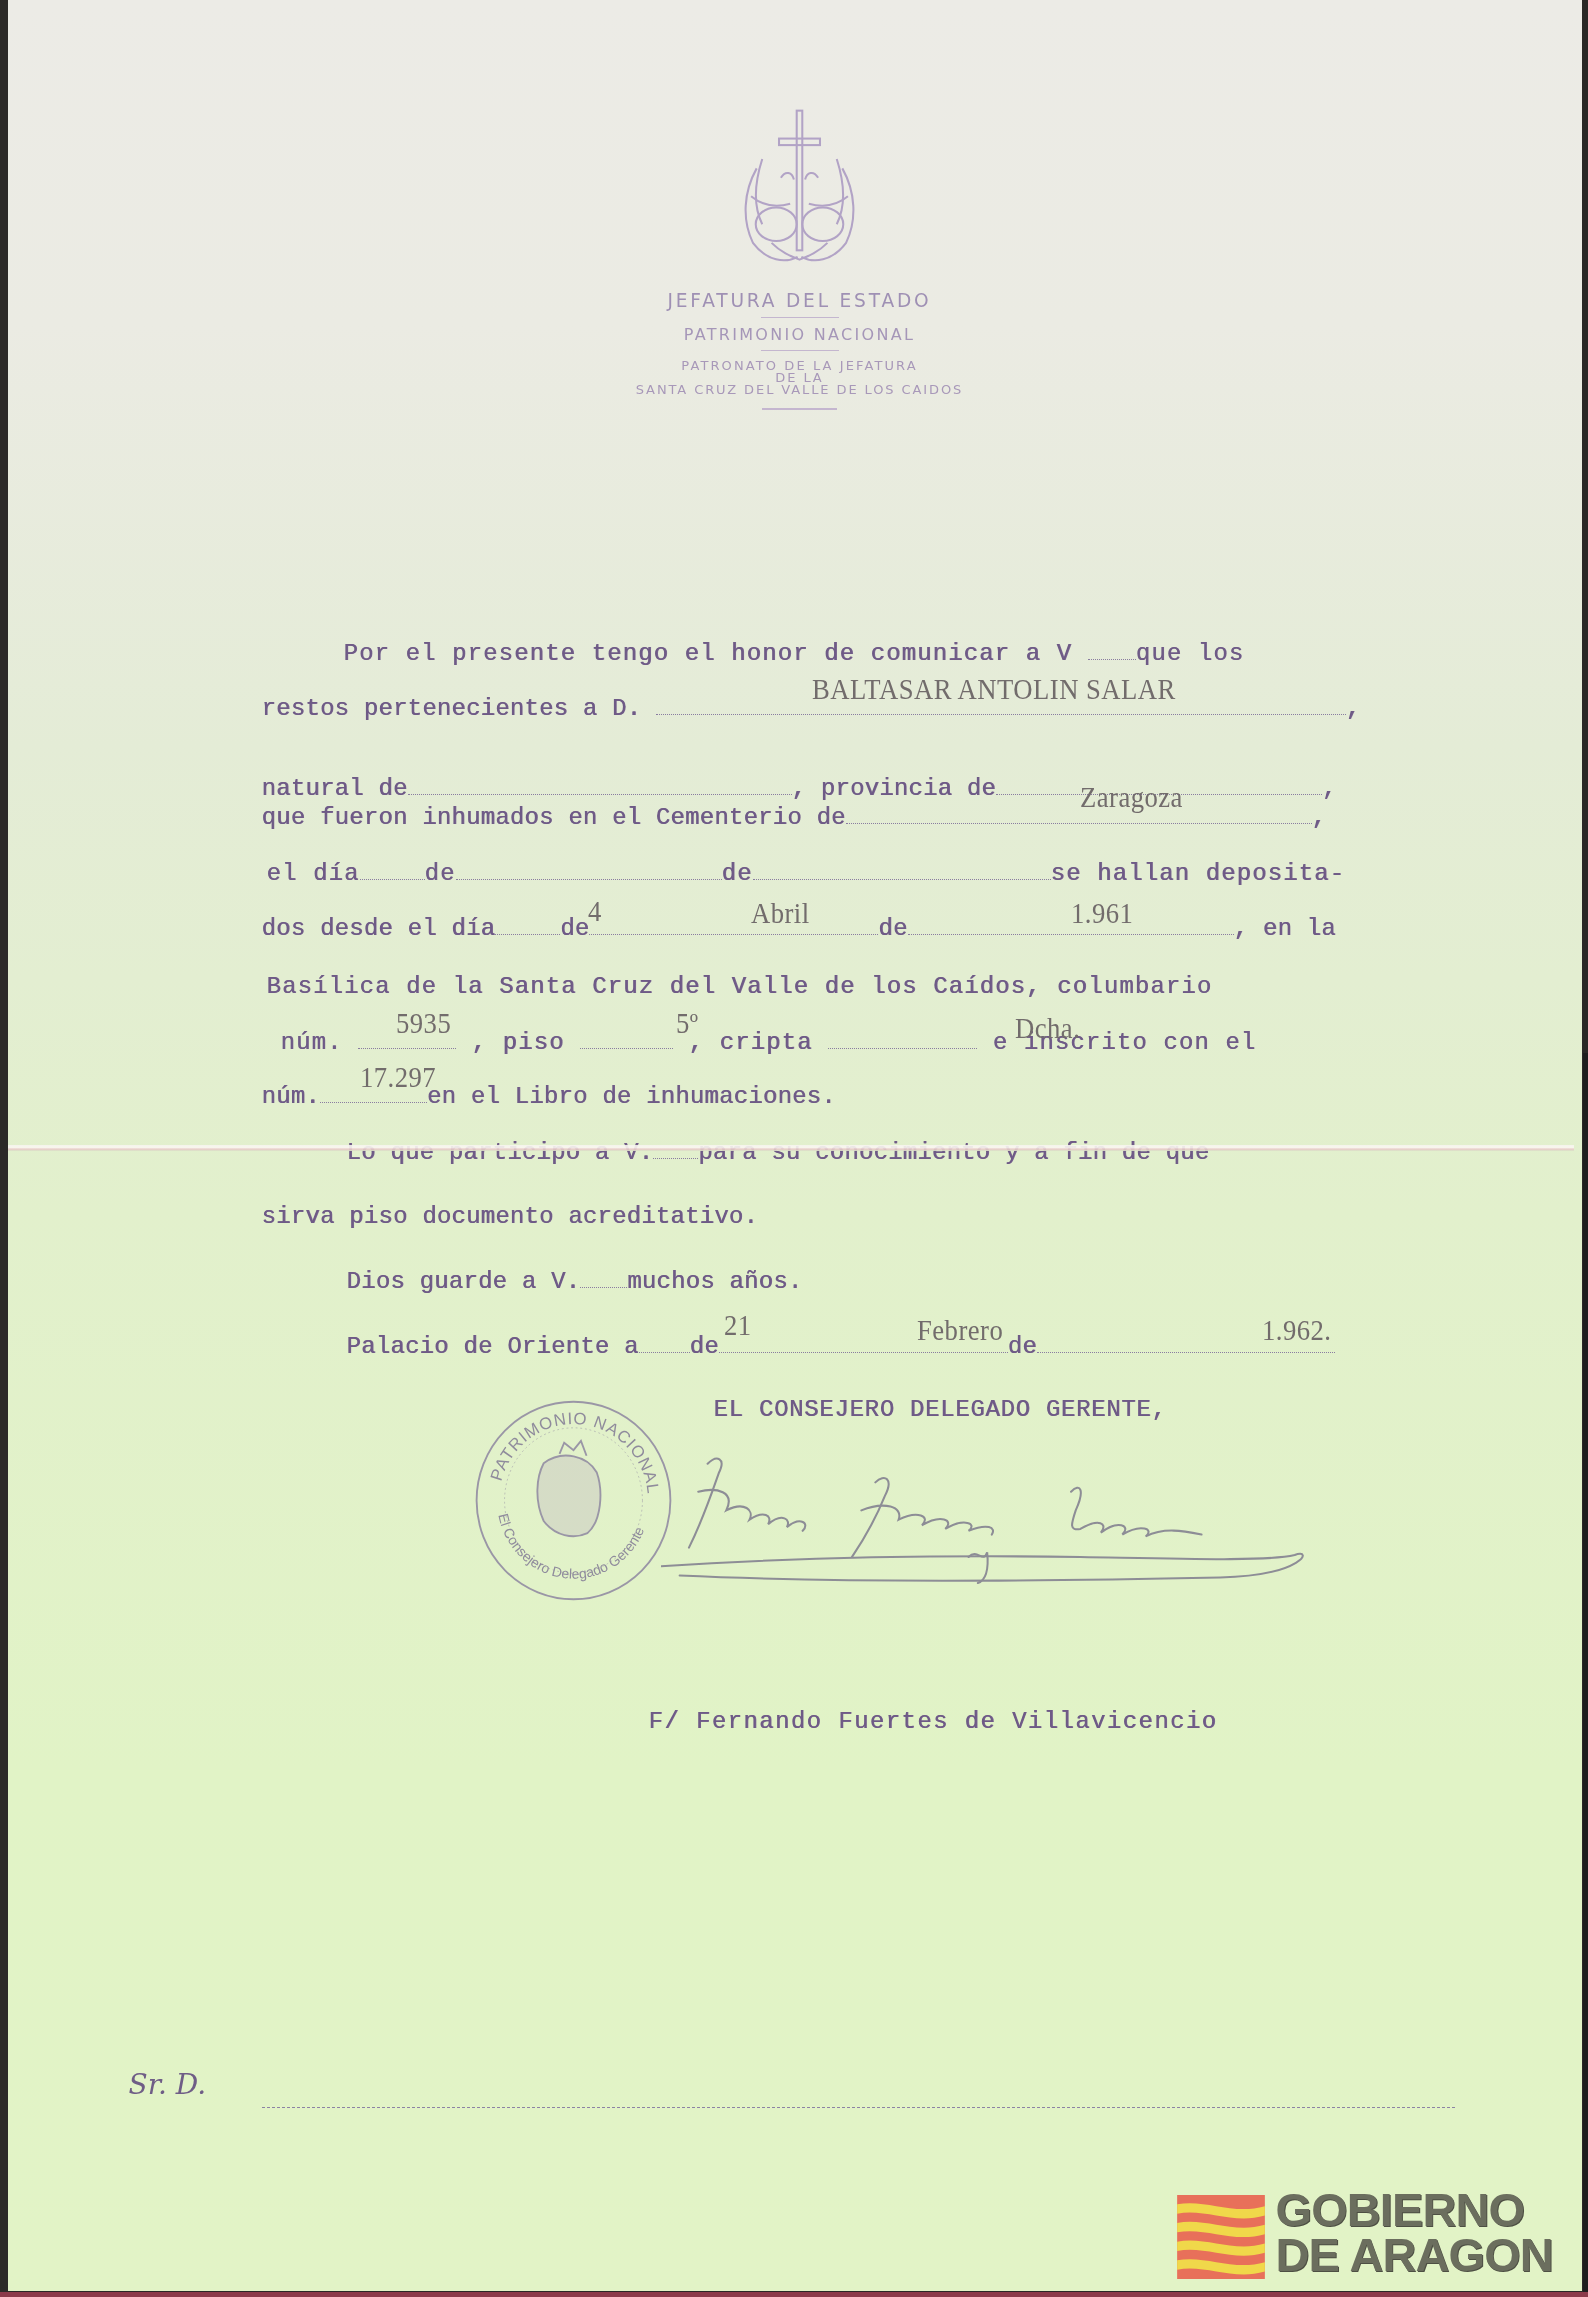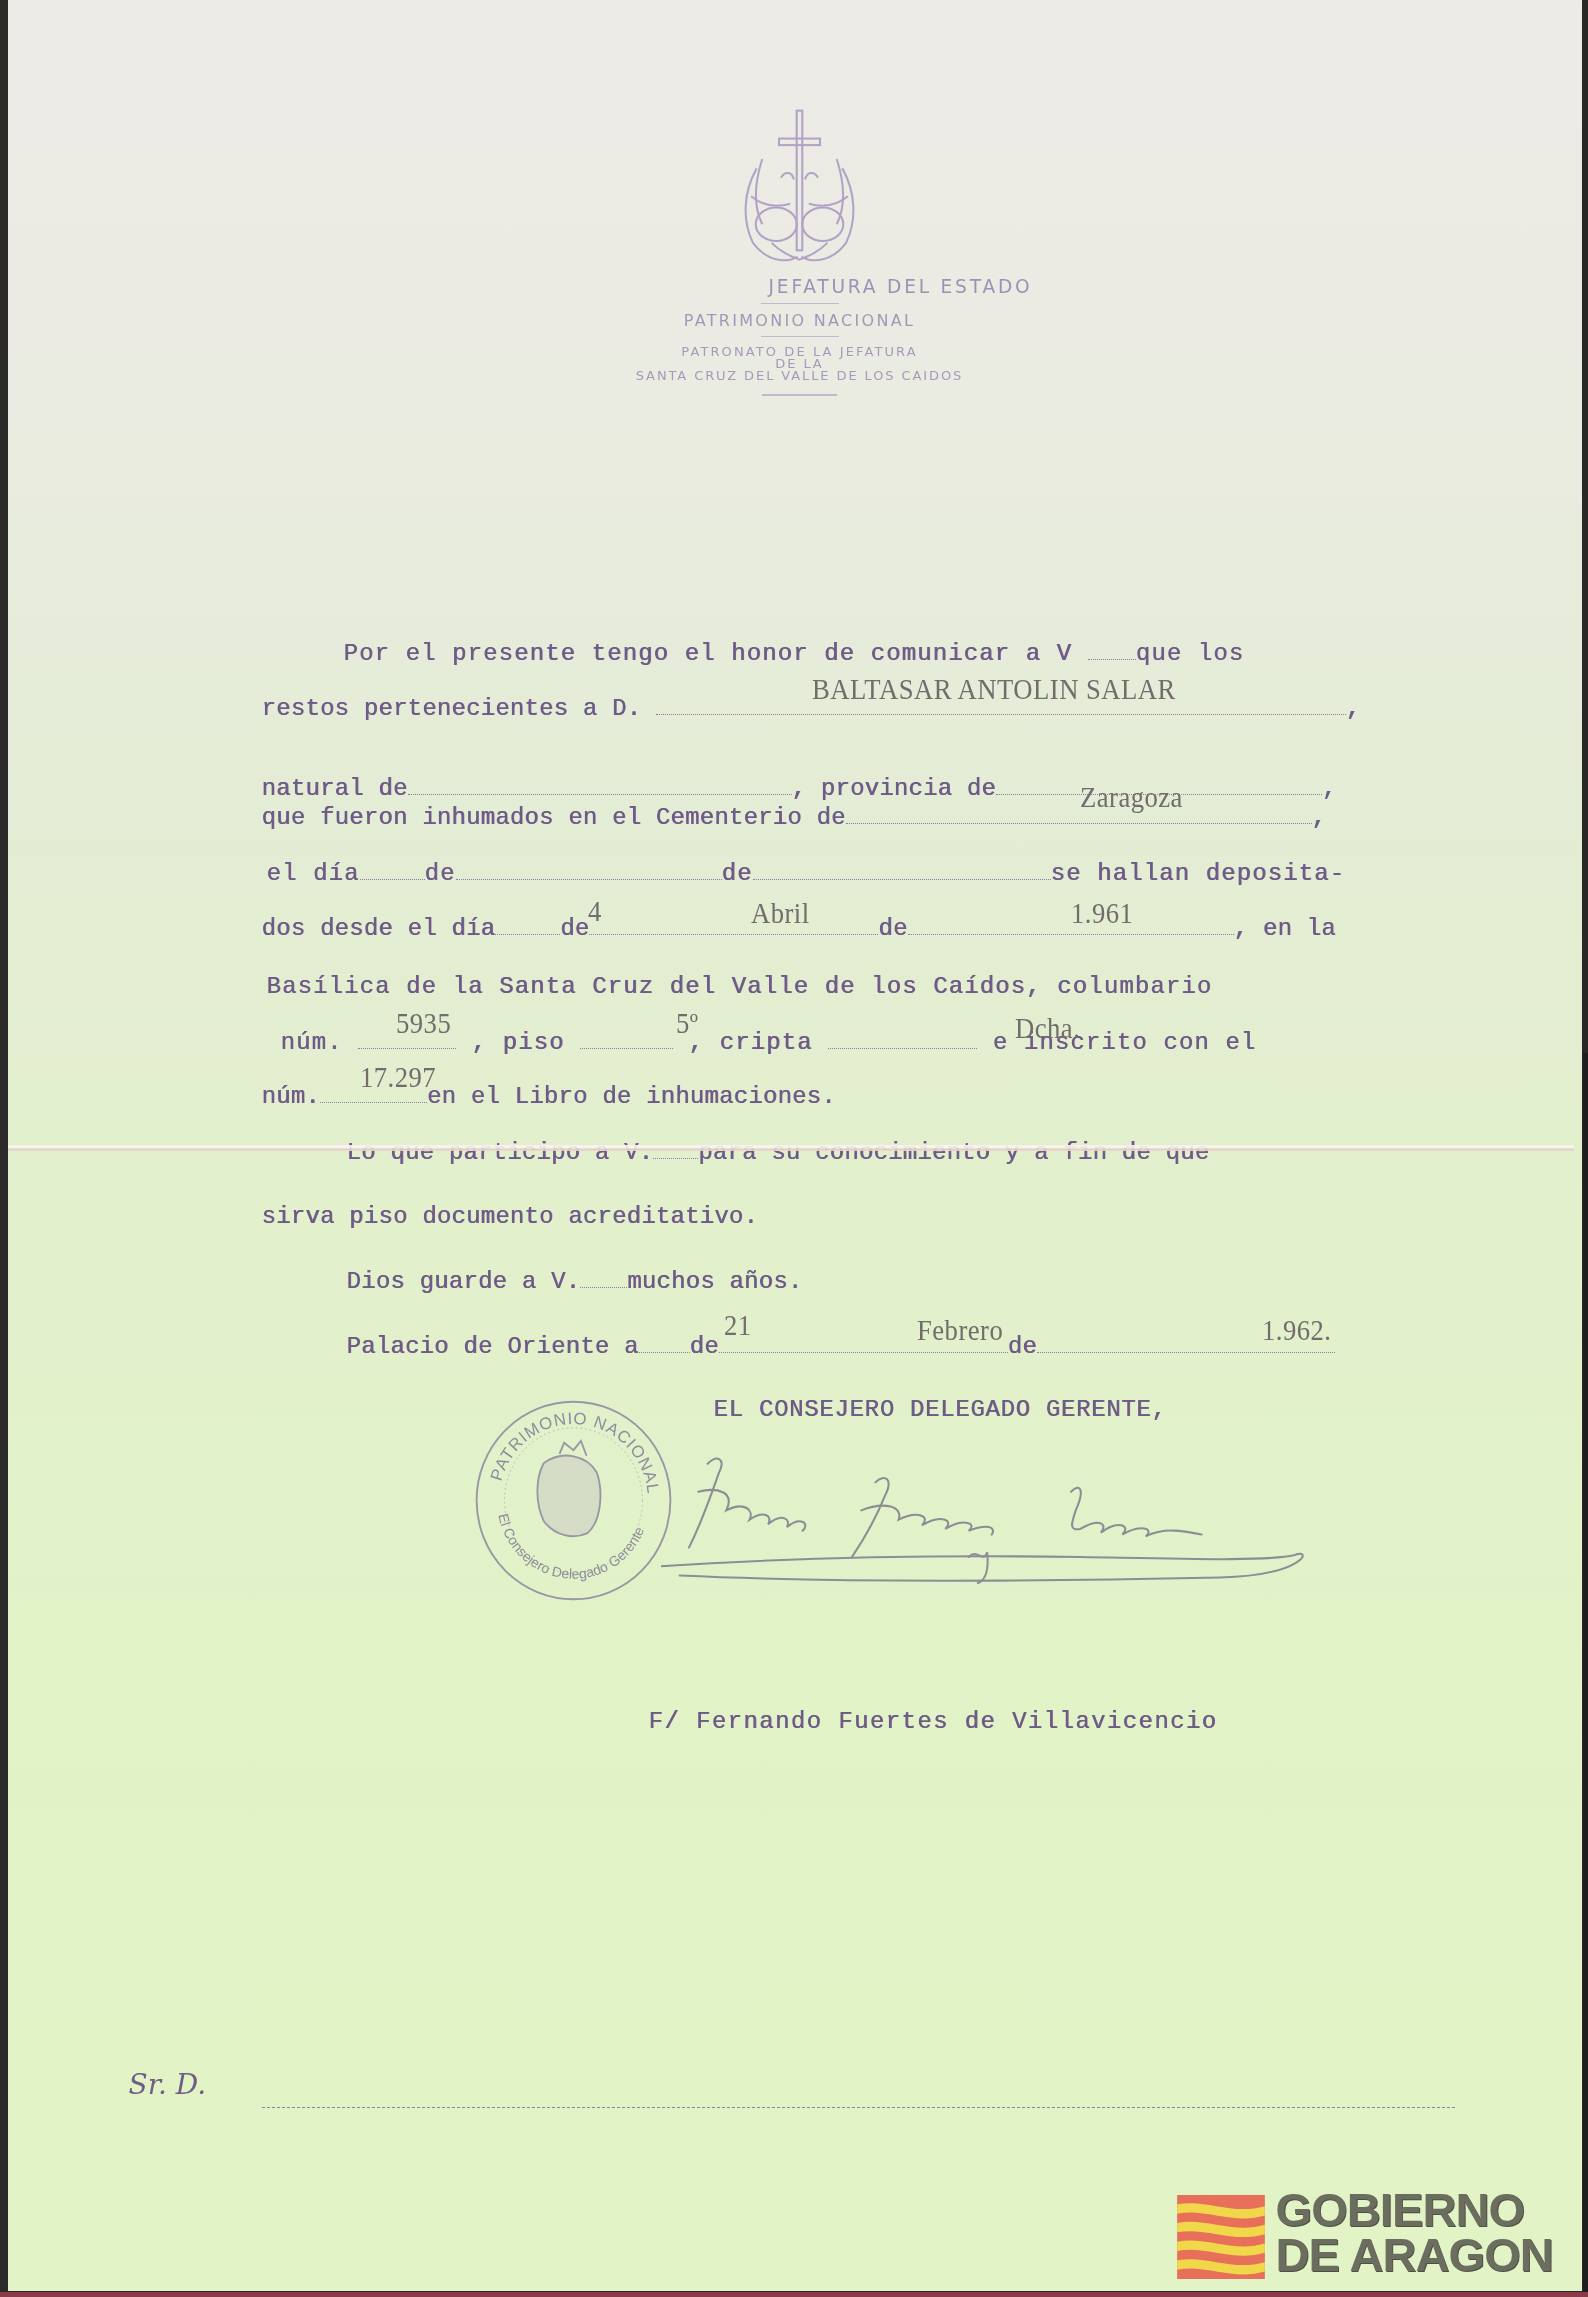--- a/index.html
+++ b/index.html
@@ -16,21 +16,21 @@
 
   .fold {
     position: absolute; left: 7.5px; top: 1145px; width: 1566px; height: 5.6px;
     background: linear-gradient(to bottom, #f6f4ee 0, #fbf8f2 40%, #e9c8c8 70%, #d9e5c8 100%);
     opacity: 0.9;
   }
 
   
   .letterhead { position: absolute; left: 559px; top: 103px; width: 466px; text-align: center; color: #a597b8; font-family: "DejaVu Sans", sans-serif; }
   .emblem { display: block; margin: 0 auto; width: 149px; height: 168px; }
-  .lh-line1 { font-size: 18.6px; letter-spacing: 2.8px; margin-top: 5px; color: #9f90b4; text-align: right; }
+  .lh-line1 { font-size: 18.6px; letter-spacing: 2.8px; margin-top: 19px; color: #9f90b4; }
   .lh-rule { width: 78px; height: 1.9px; background: #c4b6cf; margin: 5.6px auto 6.5px; }
   .lh-line2 { font-size: 16px; letter-spacing: 2.3px; color: #a596b8; }
   .lh-line3 { font-size: 13px; letter-spacing: 2.1px; color: #a898b9; margin-top: 0.9px; }
   .lh-line4 { font-size: 13px; letter-spacing: 1.9px; color: #a898b9; line-height: 9.3px; }
   .lh-line5 { font-size: 13px; letter-spacing: 1.9px; color: #a898b9; }
   .lh-rule2 { width: 75px; height: 1.9px; background: #c4b6cf; margin: 11.2px auto 0; }
 
   
   .line { position: absolute; font-size: 24px; color: #6e5a86; letter-spacing: 1.1px; white-space: nowrap; text-shadow: 0.6px 0 0 #7d6a93; }
   .tight { letter-spacing: 0.2px; }

